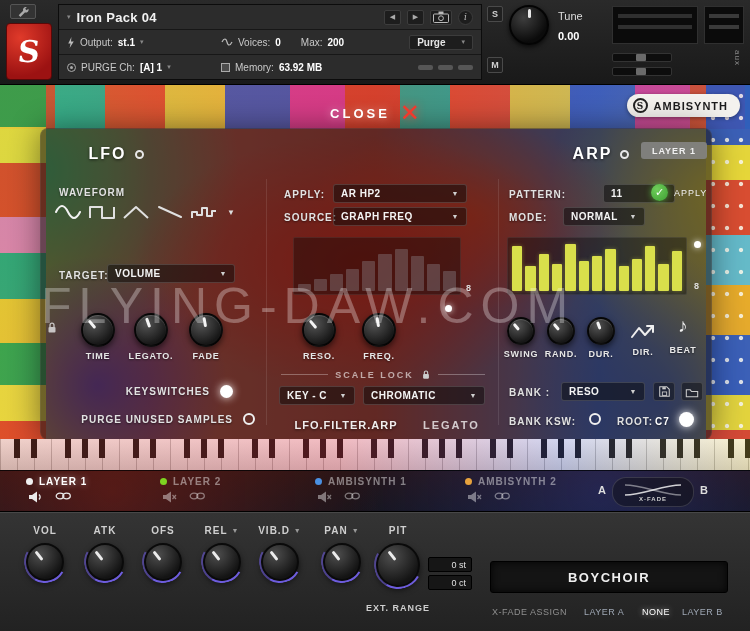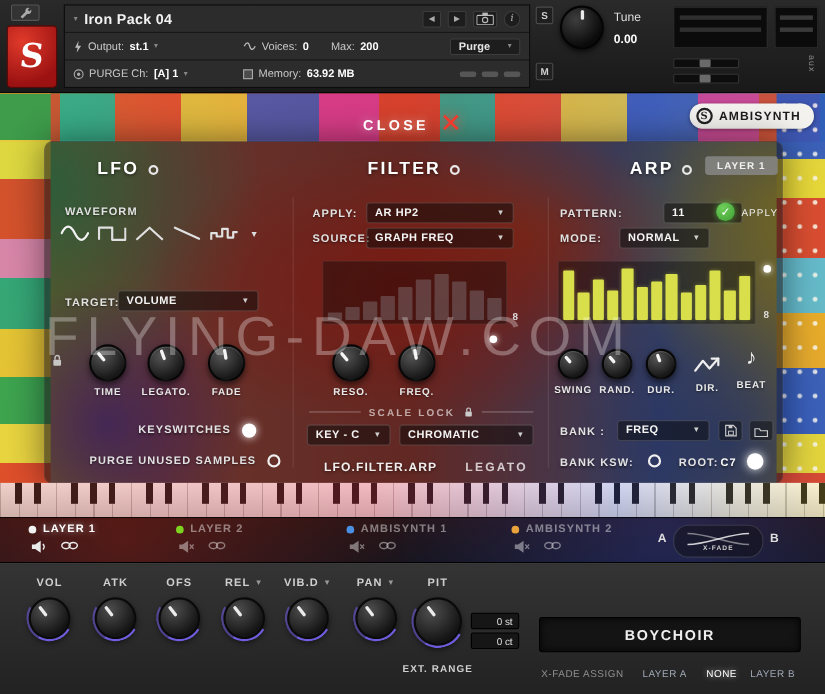--- a/index.html
+++ b/index.html
@@ -258,24 +258,20 @@
     <div class="close-btn">
       <span class="close-txt">CLOSE</span>
       <span class="close-x">✕</span>
     </div>
 
     <section class="panel">
       <div class="sec-title" style="left:30px;top:16px;width:90px">
         <span>LFO</span>
         <i class="led-ring"></i>
       </div>
-      <div class="sec-title" style="left:280px;top:16px;width:110px">
-        <span>FILTER</span>
-        <i class="led-ring"></i>
-      </div>
       <div class="sec-title" style="left:520px;top:16px;width:80px">
         <span>ARP</span>
         <i class="led-ring"></i>
       </div>
       <div class="layer-badge">LAYER 1</div>
       <div class="col-div" style="left:225px"></div>
       <div class="col-div" style="left:457px"></div>
 
       <div class="lbl" style="left:18px;top:58px">WAVEFORM</div>
       <div class="wave-row" style="left:14px;top:74px">
@@ -443,21 +439,21 @@
           <polyline points="17,3 23,3 23,9" fill="none" stroke="#efefef" stroke-width="2" stroke-linejoin="round" stroke-linecap="round"></polyline>
         </svg>
         <div class="klabel">DIR.</div>
       </div>
       <div class="kblock" style="left:622px;top:186px;width:40px">
         <div style="font-size:19px;color:#efefef;height:26px">♪</div>
         <div class="klabel">BEAT</div>
       </div>
       <div class="lbl" style="left:468px;top:258px">BANK :</div>
       <div class="dd" style="left:520px;top:253px;width:84px">
-        <span>FREQ</span>
+        <span>RESO</span>
         <span class="caret">▼</span>
       </div>
       <div class="icon-chip" style="left:612px;top:253px">
         <svg width="13" height="13" viewBox="0 0 15 15">
             <path d="M2 2 h8 l3 3 v8 H2z" fill="none" stroke="#ccc" stroke-width="1.2"></path>
             <rect x="5" y="8" width="5" height="4" fill="none" stroke="#ccc"></rect>
             <rect x="5" y="2.5" width="4" height="2.5" fill="#ccc"></rect>
           </svg>
       </div>
       <div class="icon-chip" style="left:640px;top:253px">

